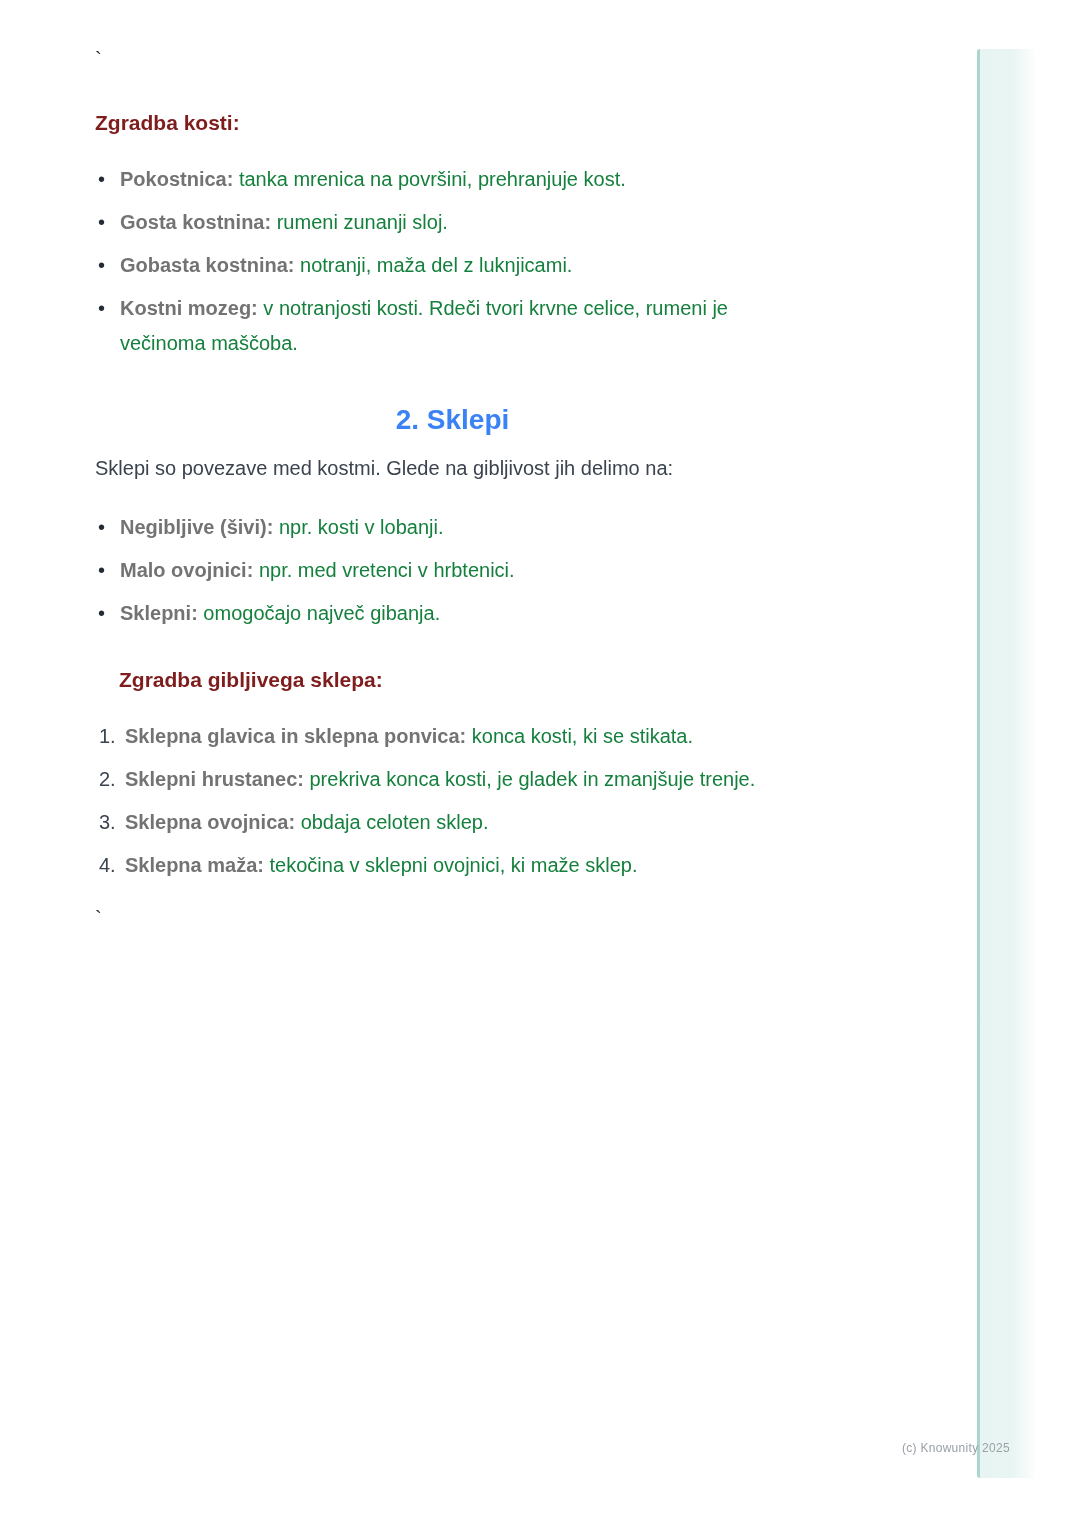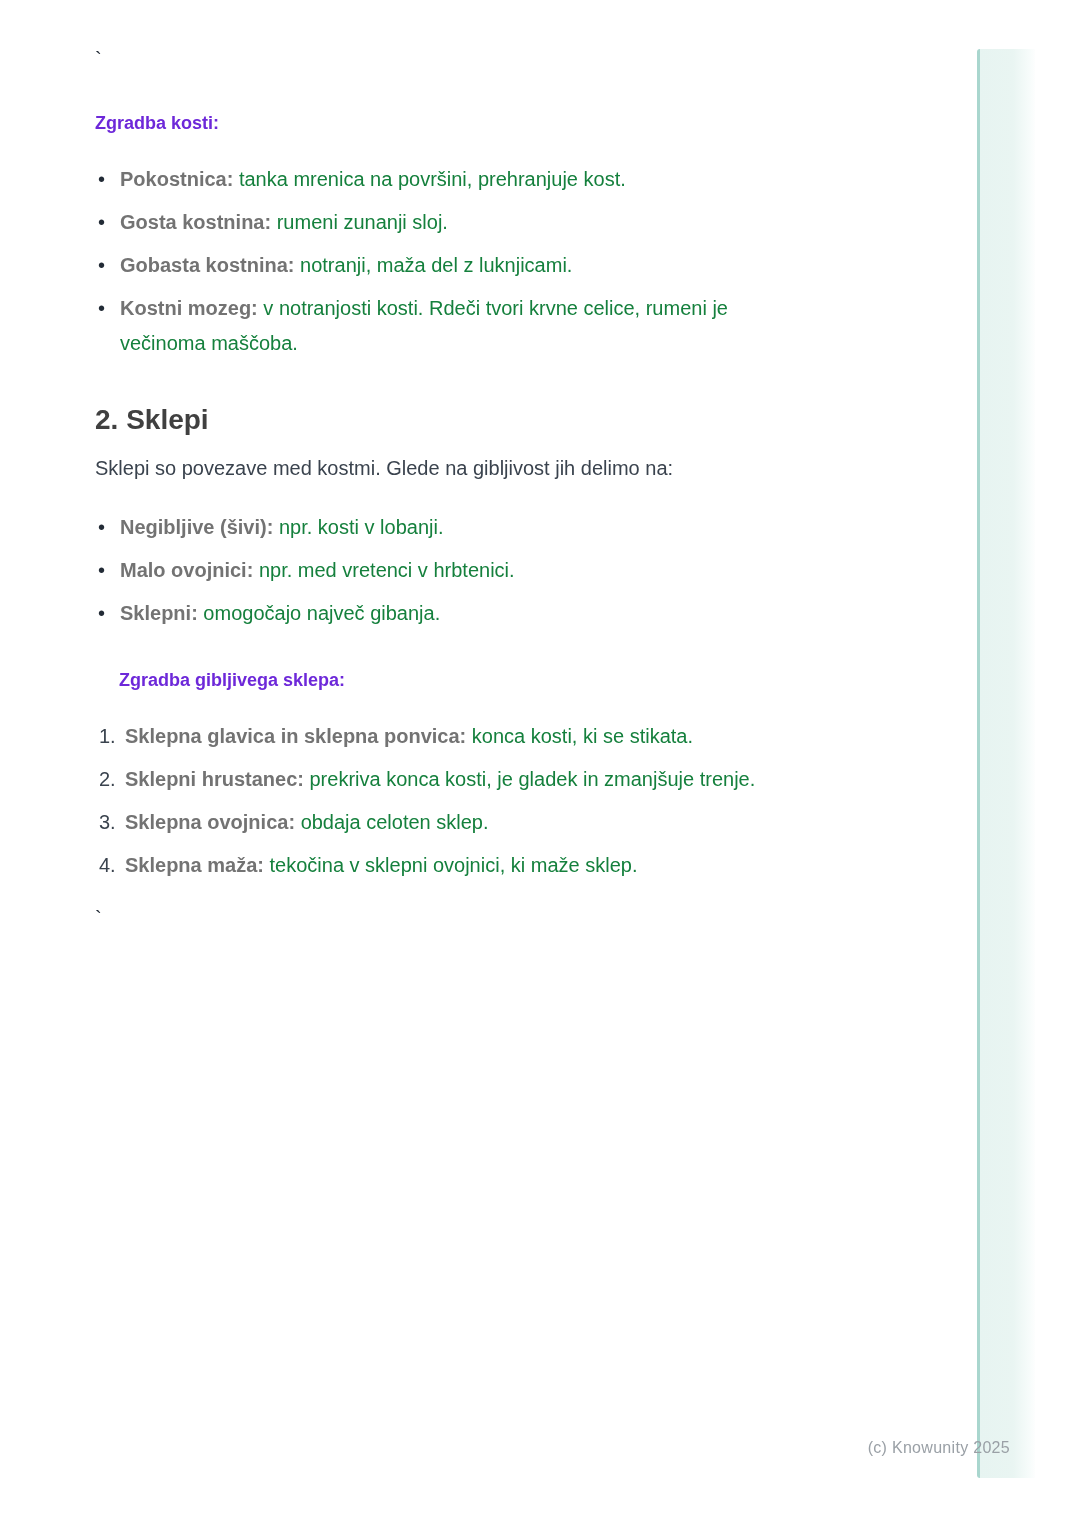--- a/index.html
+++ b/index.html
@@ -35,34 +35,35 @@
   }
 
   .tick {
     display: block;
     font-size: 20px;
     line-height: 26px;
     color: #222b36;
   }
 
   h3.block-heading {
-    font-size: 18px;
+    font-size: 21px;
     font-weight: 700;
-    color: #6d28d9;
+    color: #7f1d1d;
     line-height: 30px;
     margin-top: 36px;
   }
   h3.block-heading.sub { margin-top: 34px; margin-left: 24px; }
 
   h2.section-heading {
     font-size: 28px;
     font-weight: 700;
-    color: #404040;
+    color: #3b82f6;
     line-height: 38px;
     margin-top: 40px;
+    text-align: center;
   }
 
   p.intro { margin-top: 12px; }
 
   ul.bullet-list, ol.numbered-list {
     list-style: none;
     margin-top: 24px;
   }
   ul.bullet-list li, ol.numbered-list li {
     position: relative;
@@ -82,21 +83,21 @@
   }
   .term { font-weight: 700; color: #737373; }
   .desc { color: #15803d; }
 
   .tick-bottom { margin-top: 22px; }
 
   .footer-credit {
     position: absolute;
     top: 1437px;
     right: 70px;
-    font-size: 16px;
+    font-size: 12px;
     line-height: 22px;
     color: #9aa0a6;
     z-index: 2;
     letter-spacing: 0.3px;
   }
 </style>
 </head>
 <body>
 
 <div class="page">

